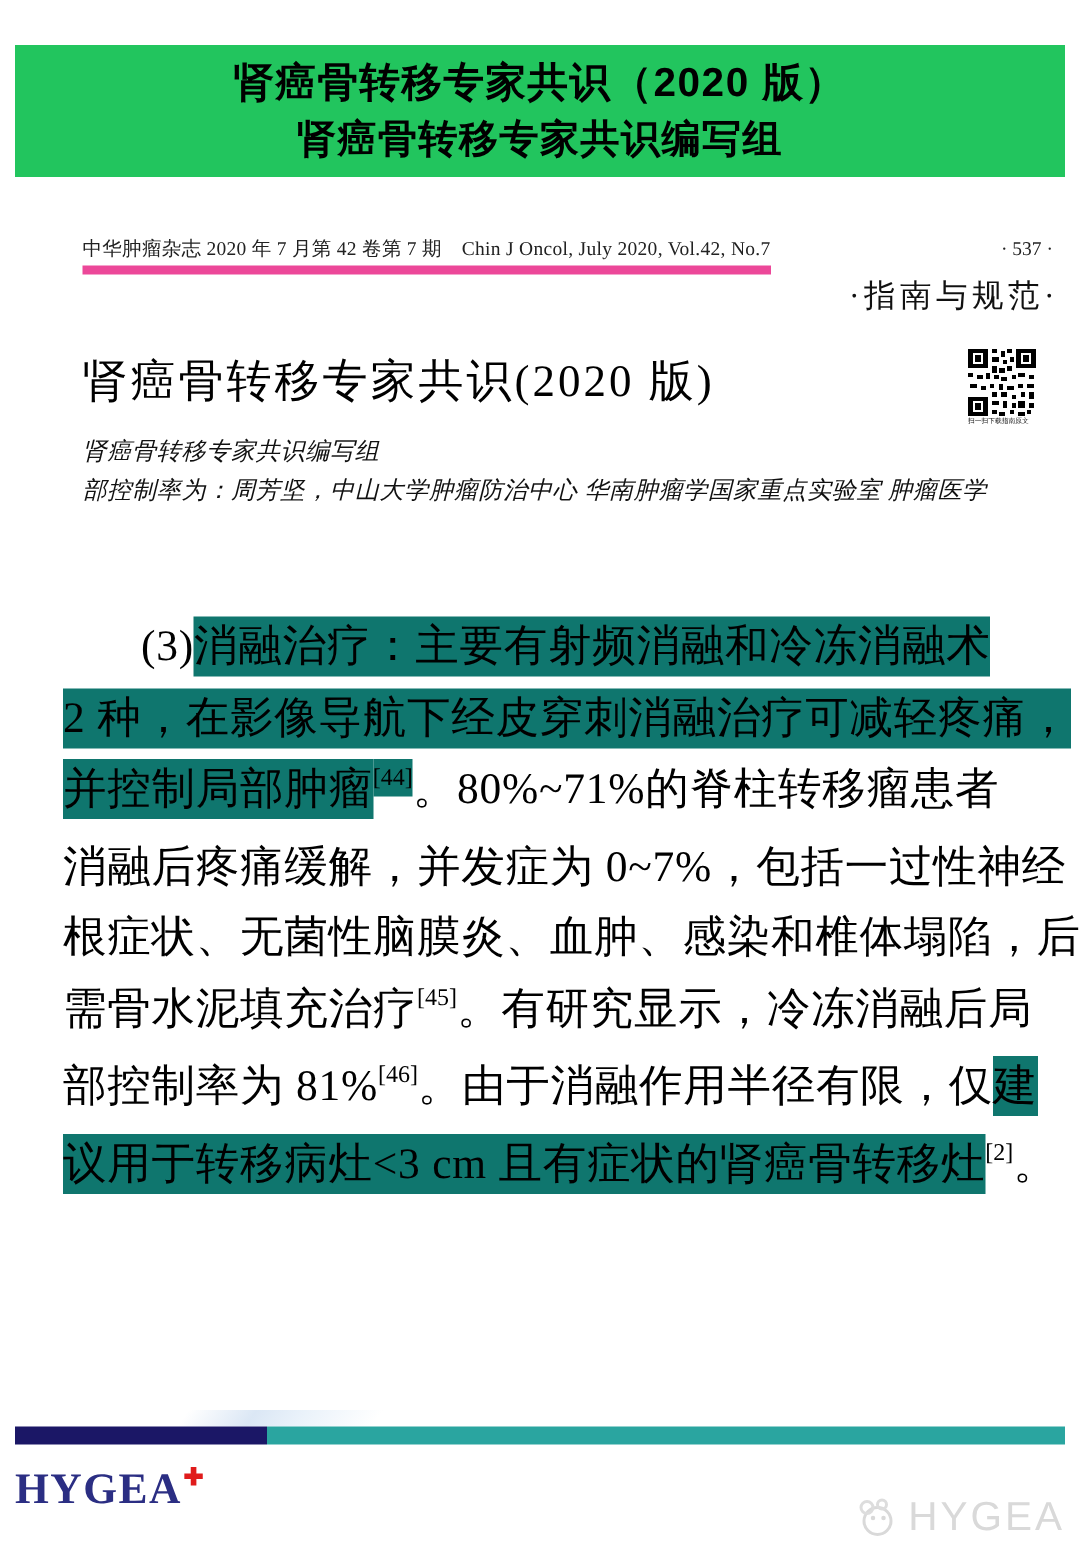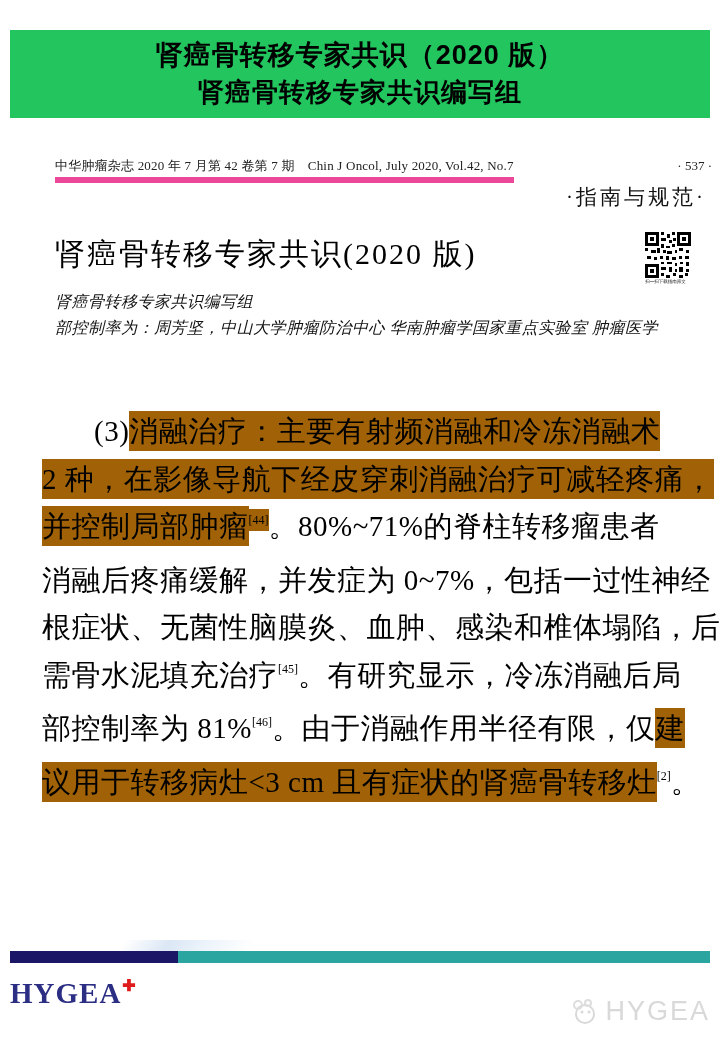--- a/index.html
+++ b/index.html
@@ -19,21 +19,21 @@
   .banner .b1 { padding-top:7px; font-size:27px; line-height:37px; letter-spacing:1px; }
   .banner .b2 { font-size:26px; line-height:37px; letter-spacing:1px; }
 
   
   .citation {
     position:absolute; left:55px; top:157px;
     font-size:13px; letter-spacing:0.2px;
     border-bottom:6px solid #ec4899; padding-bottom:2px; color:#222;
   }
   .pageno {
-    position:absolute; right:8px; top:158px; font-size:13px; color:#222;
+    position:absolute; right:18px; top:158px; font-size:13px; color:#222;
   }
   .section-label {
     position:absolute; right:14px; top:183px;
     font-size:21px; letter-spacing:3px; color:#111;
   }
 
   
   .art-title {
     position:absolute; left:55px; top:234px;
     font-size:30px; letter-spacing:2px; color:#000;
@@ -48,22 +48,22 @@
     letter-spacing:0.5px;
   }
 
   
   .body-text {
     position:absolute; left:42px; top:408px; width:662px;
     font-size:29px; line-height:47.5px; color:#000; letter-spacing:0.5px;
   }
   .body-text .ln { white-space:nowrap; }
   .body-text .ln.indent { padding-left:52px; }
-  .hl { background:#a16207; padding:4px 0; }
-  .sup { font-size:12px; position:relative; top:-12px; letter-spacing:0; }
+  .hl { background:#0f766e; padding:4px 0; }
+  .sup { font-size:16px; position:relative; top:-12px; letter-spacing:0; }
 
   
   .wisp {
     position:absolute; left:122px; top:940px; width:130px; height:11px;
     background:linear-gradient(to right, rgba(218,231,245,0), #dbe7f5 35%, #eaf2fa 60%, rgba(218,231,245,0));
     transform:skewX(-35deg);
   }
   .bar { position:absolute; left:10px; top:951px; width:700px; height:12px; display:flex; }
   .bar .seg-dark { width:168px; height:100%; background:#1b1766; }
   .bar .seg-teal { flex:1; height:100%; background:#2aa5a0; }

